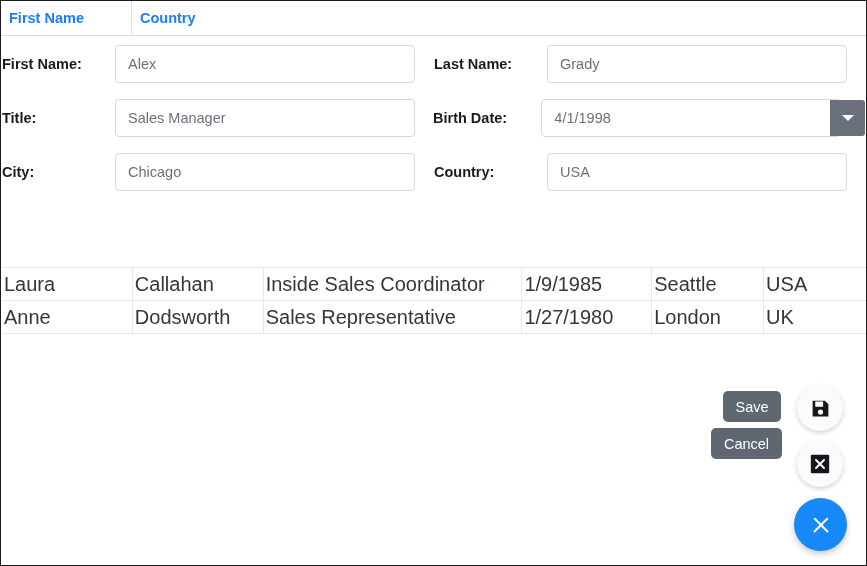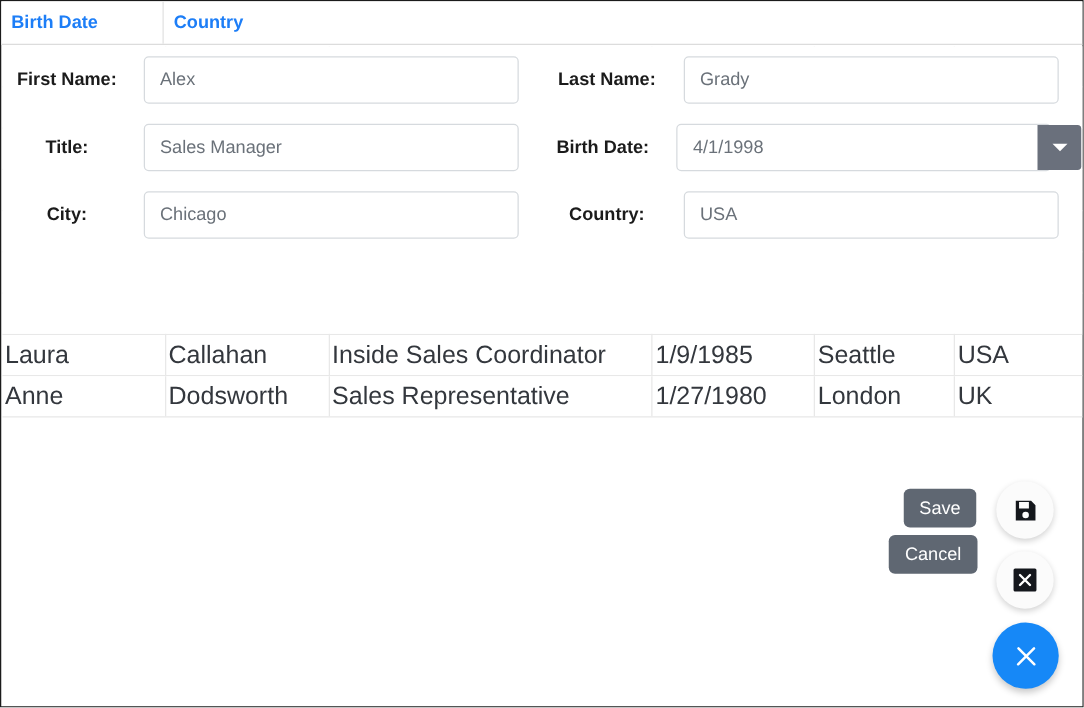--- a/index.html
+++ b/index.html
@@ -64,21 +64,21 @@
     align-items: center;
     height: 54px;
   }
   .form-field {
     display: flex;
     align-items: center;
     width: 433px;
   }
   .form-label {
     width: 113px;
-    text-align: center;
+    text-align: left;
     padding-right: 10px;
     box-sizing: border-box;
     font-size: 14.5px;
     font-weight: bold;
     color: #1b1b1b;
     white-space: nowrap;
   }
   .form-input {
     box-sizing: border-box;
     width: 300px;
@@ -205,22 +205,22 @@
   }
   .tip-save   { left: 722px; top: 390px; width: 58px; }
   .tip-cancel { left: 710px; top: 427px; width: 71px; }
 </style>
 </head>
 <body>
 
 <div id="grid-widget">
 
   <div class="grid-header">
-    <div class="hcell c3">
-        <span>Birth Date</span>
+    <div class="hcell c0">
+        <span>First Name</span>
       </div>
     <div class="hcell c5">
         <span>Country</span>
       </div>
   </div>
 
   <div class="grid-body">
     <div class="grid-row">
       <div class="dcell c0">Nancy</div>
       <div class="dcell c1">Davolio</div>

